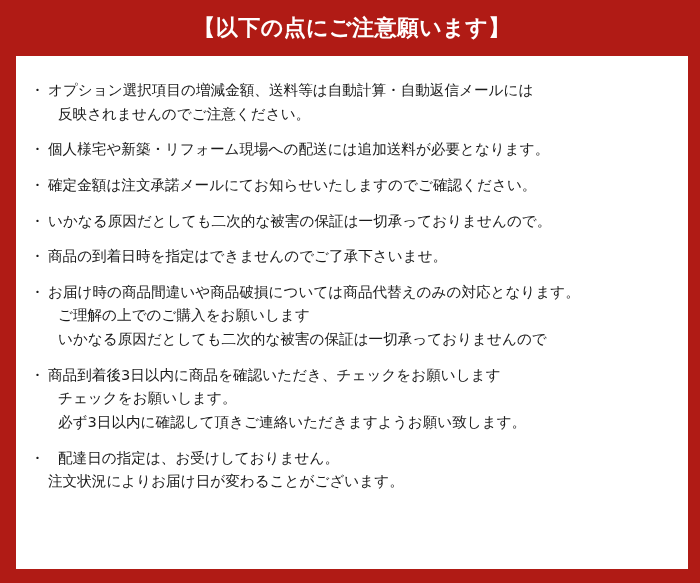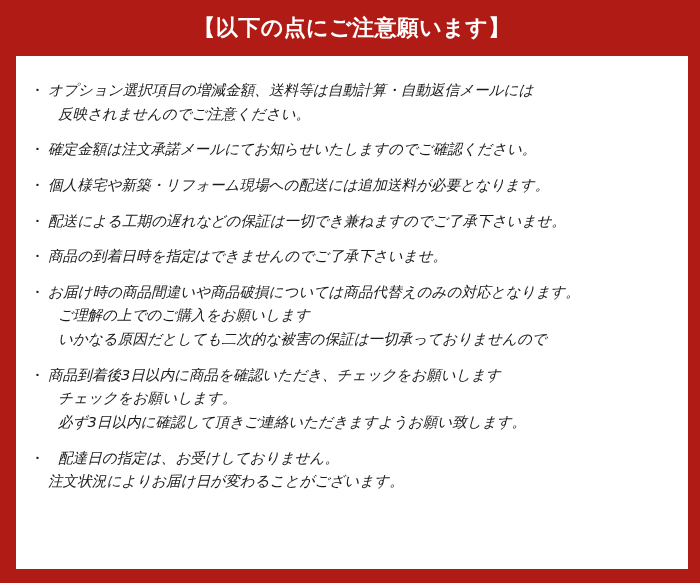--- a/index.html
+++ b/index.html
@@ -59,49 +59,48 @@
     position: absolute;
     left: -2px;
     top: 0;
     color: #1a1a1a;
     font-size: 14.6px;
     line-height: 1.62;
   }
   .notice-line {
     display: block;
     white-space: nowrap;
-    font-style: italic;
   }
   .notice-line.cont {
     padding-left: 10px;
   }
 </style>
 </head>
 <body>
 
 <div class="notice-frame">
   <div class="notice-title">【以下の点にご注意願います】</div>
   <div class="notice-body">
     <ul class="notice-list">
 
       <li class="notice-item">
         <span class="notice-line">オプション選択項目の増減金額、送料等は自動計算・自動返信メールには</span>
         <span class="notice-line cont">反映されませんのでご注意ください。</span>
       </li>
 
       <li class="notice-item">
+        <span class="notice-line">個人様宅や新築・リフォーム現場への配送には追加送料が必要となります。</span>
+      </li>
+
+      <li class="notice-item">
         <span class="notice-line">確定金額は注文承諾メールにてお知らせいたしますのでご確認ください。</span>
       </li>
 
       <li class="notice-item">
-        <span class="notice-line">個人様宅や新築・リフォーム現場への配送には追加送料が必要となります。</span>
-      </li>
-
-      <li class="notice-item">
-        <span class="notice-line">配送による工期の遅れなどの保証は一切でき兼ねますのでご了承下さいませ。</span>
+        <span class="notice-line">いかなる原因だとしても二次的な被害の保証は一切承っておりませんので。</span>
       </li>
 
       <li class="notice-item">
         <span class="notice-line">商品の到着日時を指定はできませんのでご了承下さいませ。</span>
       </li>
 
       <li class="notice-item">
         <span class="notice-line">お届け時の商品間違いや商品破損については商品代替えのみの対応となります。</span>
         <span class="notice-line cont">ご理解の上でのご購入をお願いします</span>
         <span class="notice-line cont">いかなる原因だとしても二次的な被害の保証は一切承っておりませんので</span>

